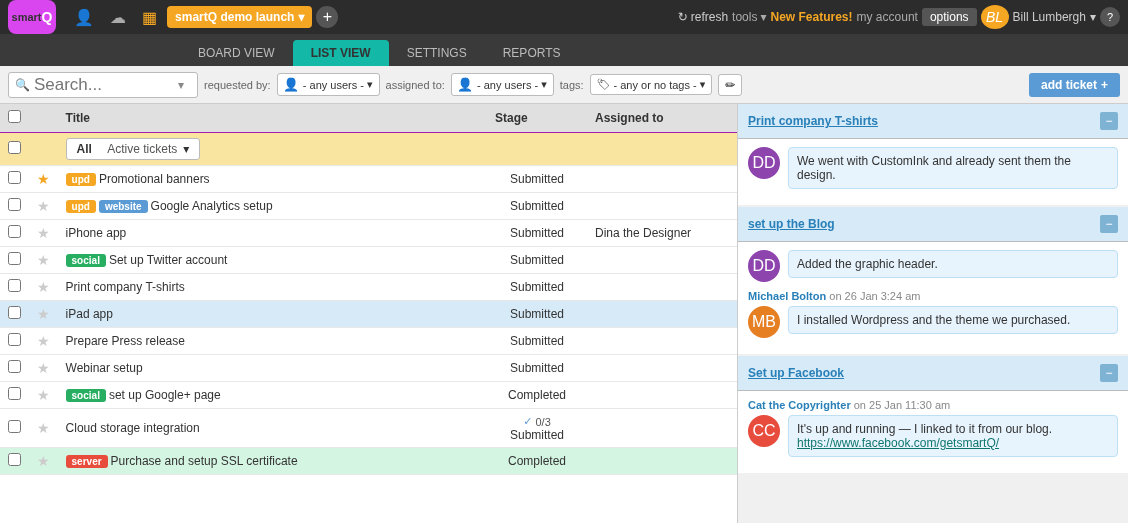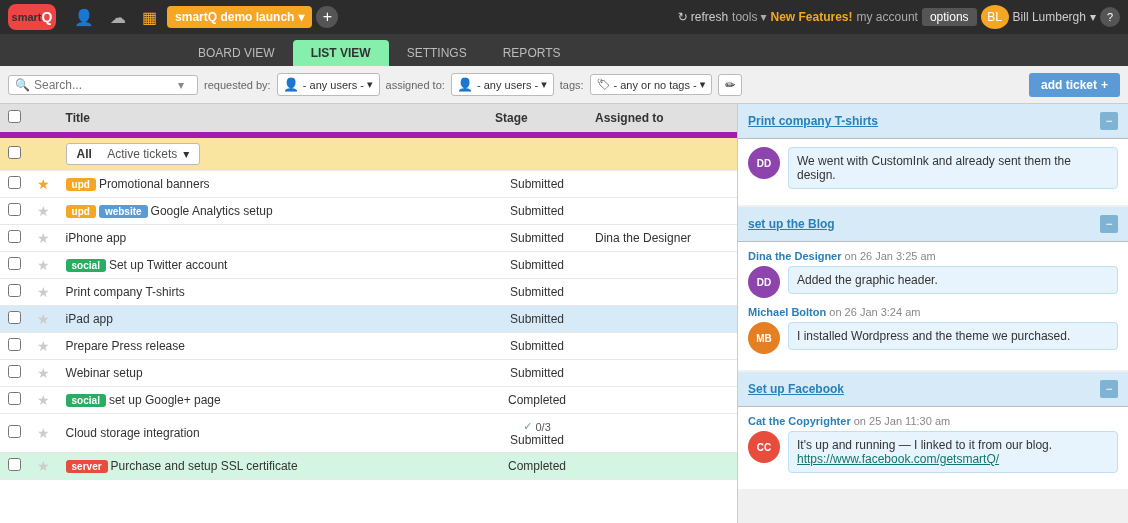--- a/index.html
+++ b/index.html
@@ -13,24 +13,24 @@
       align-items: center;
       padding: 0 8px;
       gap: 4px;
     }
     .logo-area {
       display: flex;
       align-items: center;
       margin-right: 8px;
     }
     .logo-sq {
-      background: #ef4444;
+      background: #d946ef;
       border-radius: 8px;
       width: 48px;
-      height: 26px;
+      height: 34px;
       display: flex;
       align-items: center;
       justify-content: center;
       font-size: 14px;
       font-weight: bold;
       color: white;
     }
     .top-bar-icon {
       color: #aaa;
       font-size: 16px;
@@ -108,21 +108,22 @@
     }
     .user-avatar {
       width: 28px;
       height: 24px;
       border-radius: 50%;
       background: #f5a623;
       display: flex;
       align-items: center;
       justify-content: center;
       color: white;
-      font-size: 12px;
+      font-size: 14px;
+      font-style: italic;
     }
     .help-btn {
       background: #555;
       border-radius: 50%;
       width: 20px;
       height: 20px;
       display: flex;
       align-items: center;
       justify-content: center;
       color: white;
@@ -141,21 +142,21 @@
     }
     .tab {
       padding: 6px 18px;
       font-size: 12px;
       color: #bbb;
       cursor: pointer;
       border-radius: 4px 4px 0 0;
       background: transparent;
     }
     .tab.active {
-      background: #86efac;
+      background: #14b8a6;
       color: #333;
       font-weight: bold;
     }
 
     
     .filter-bar {
       background: #f0f0f0;
       border-bottom: 1px solid #ccc;
       height: 38px;
       display: flex;
@@ -169,21 +170,21 @@
       background: white;
       border: 1px solid #bbb;
       border-radius: 3px;
       padding: 2px 6px;
       width: 190px;
       gap: 4px;
     }
     .search-box input {
       border: none;
       outline: none;
-      font-size: 12px;
+      font-size: 17px;
       width: 140px;
       background: transparent;
     }
     .search-icon { color: #888; font-size: 12px; }
     .filter-dropdown {
       display: flex;
       align-items: center;
       background: white;
       border: 1px solid #bbb;
       border-radius: 3px;
@@ -221,21 +222,21 @@
       background: white;
       overflow: hidden;
       border-right: 1px solid #ccc;
     }
     .ticket-table {
       width: 100%;
       border-collapse: collapse;
     }
     .ticket-table thead tr {
       background: #e0e0e0;
-      border-bottom: 6px solid #a21caf;
+      border-bottom: 1px solid #a21caf;
     }
     .ticket-table thead th {
       padding: 6px 8px;
       text-align: left;
       font-size: 12px;
       color: #333;
       font-weight: bold;
     }
     .ticket-table thead th.check-col { width: 28px; }
     .ticket-table thead th.star-col { width: 22px; }
@@ -358,22 +359,22 @@
       align-items: flex-start;
     }
     .comment-avatar {
       width: 32px;
       height: 32px;
       border-radius: 50%;
       flex-shrink: 0;
       display: flex;
       align-items: center;
       justify-content: center;
-      font-size: 10px;
-      font-weight: bold;
+      font-size: 16px;
+      font-weight: normal;
       color: white;
     }
     .comment-bubble {
       background: #e8f4fd;
       border: 1px solid #bde0f5;
       border-radius: 4px;
       padding: 6px 8px;
       font-size: 12px;
       color: #333;
       flex: 1;
@@ -635,21 +636,20 @@
           </div>
         </div>
       </div>
       <div class="ticket-section">
         <div class="ticket-section-header">
           <a>set up the Blog</a>
           <button class="collapse-btn">−</button>
         </div>
         <div class="comment-area">
           <div class="comment">
-            <div class="comment-header"><span class="commenter-name">Dina the Designer</span> <span>on 26 Jan 3:25 am</span></div>
             <div class="comment-body">
               <div class="comment-avatar" style="background: rgb(142, 68, 173);">DD</div>
               <div class="comment-bubble">Added the graphic header.</div>
             </div>
           </div>
           <div class="comment">
             <div class="comment-header"><span class="commenter-name">Michael Bolton</span> <span>on 26 Jan 3:24 am</span></div>
             <div class="comment-body">
               <div class="comment-avatar" style="background: rgb(230, 126, 34);">MB</div>
               <div class="comment-bubble">I installed Wordpress and the theme we purchased.</div>

